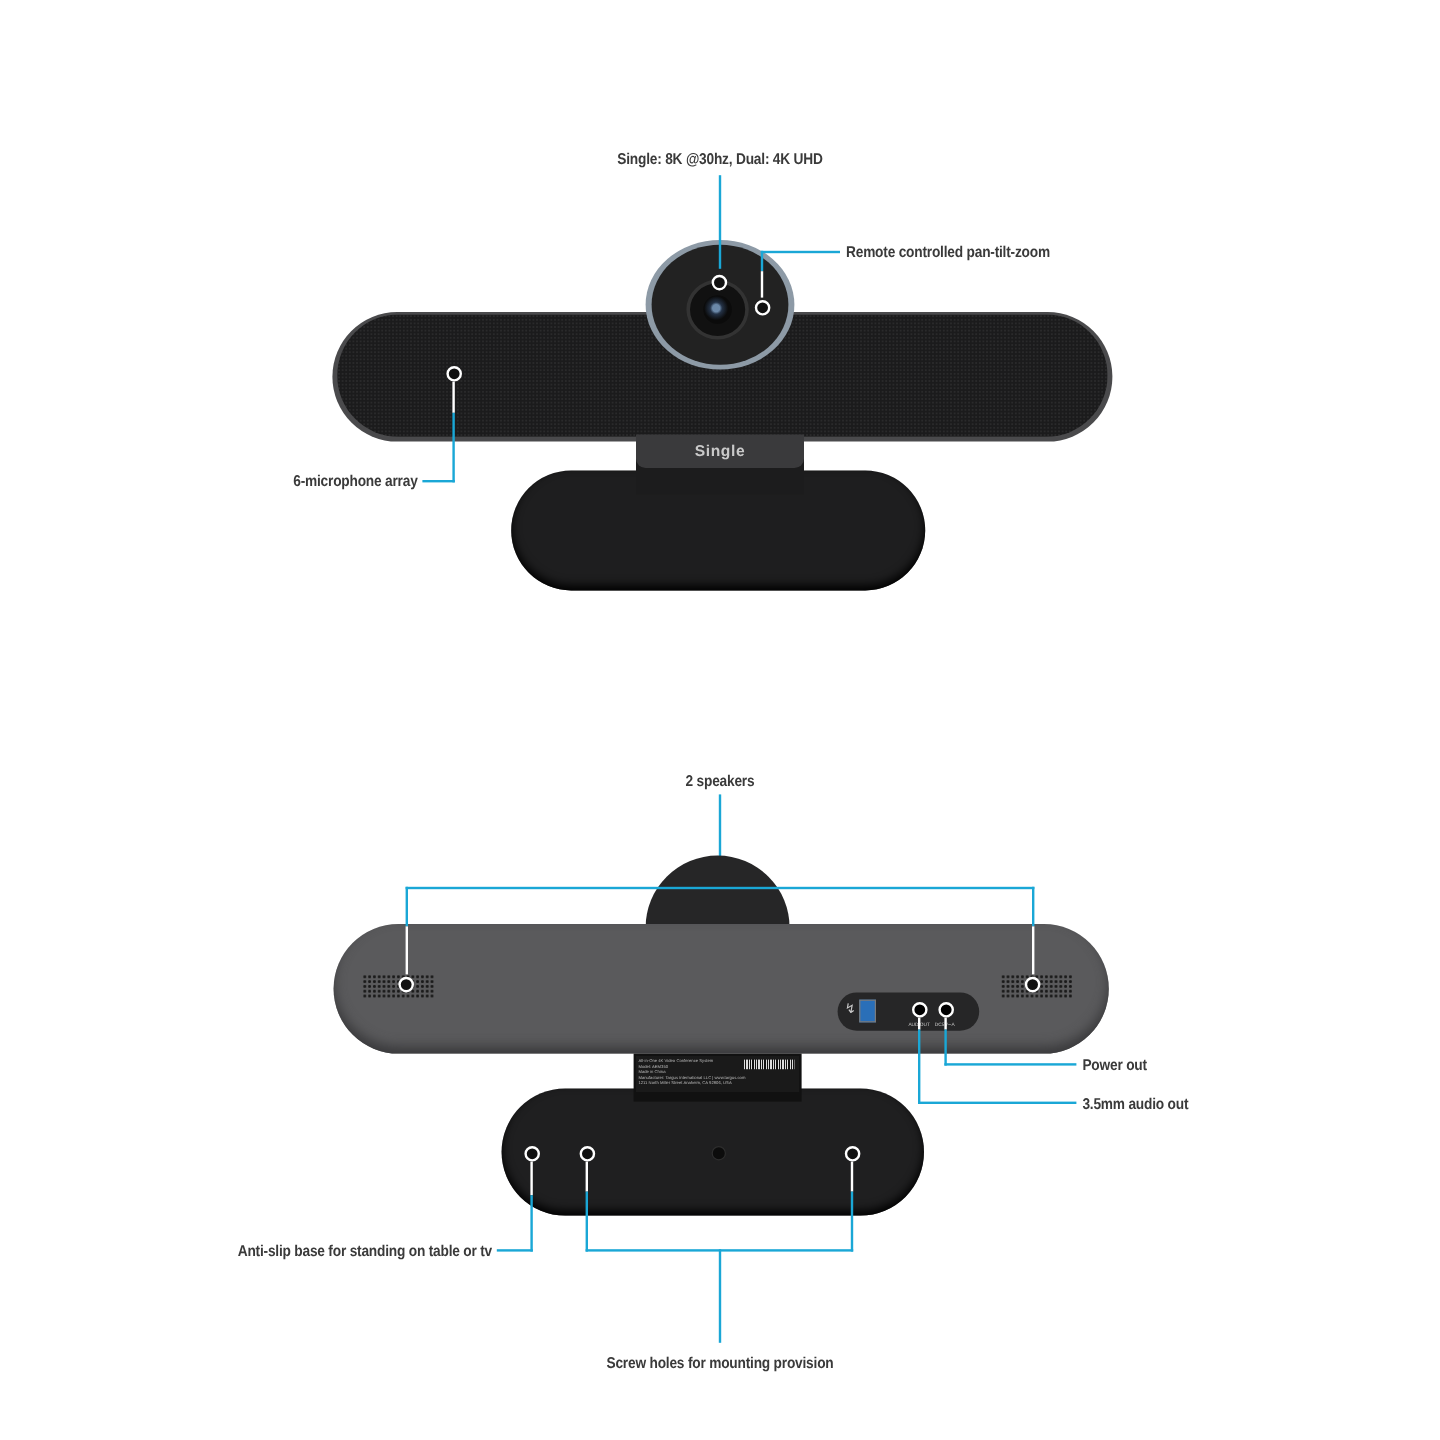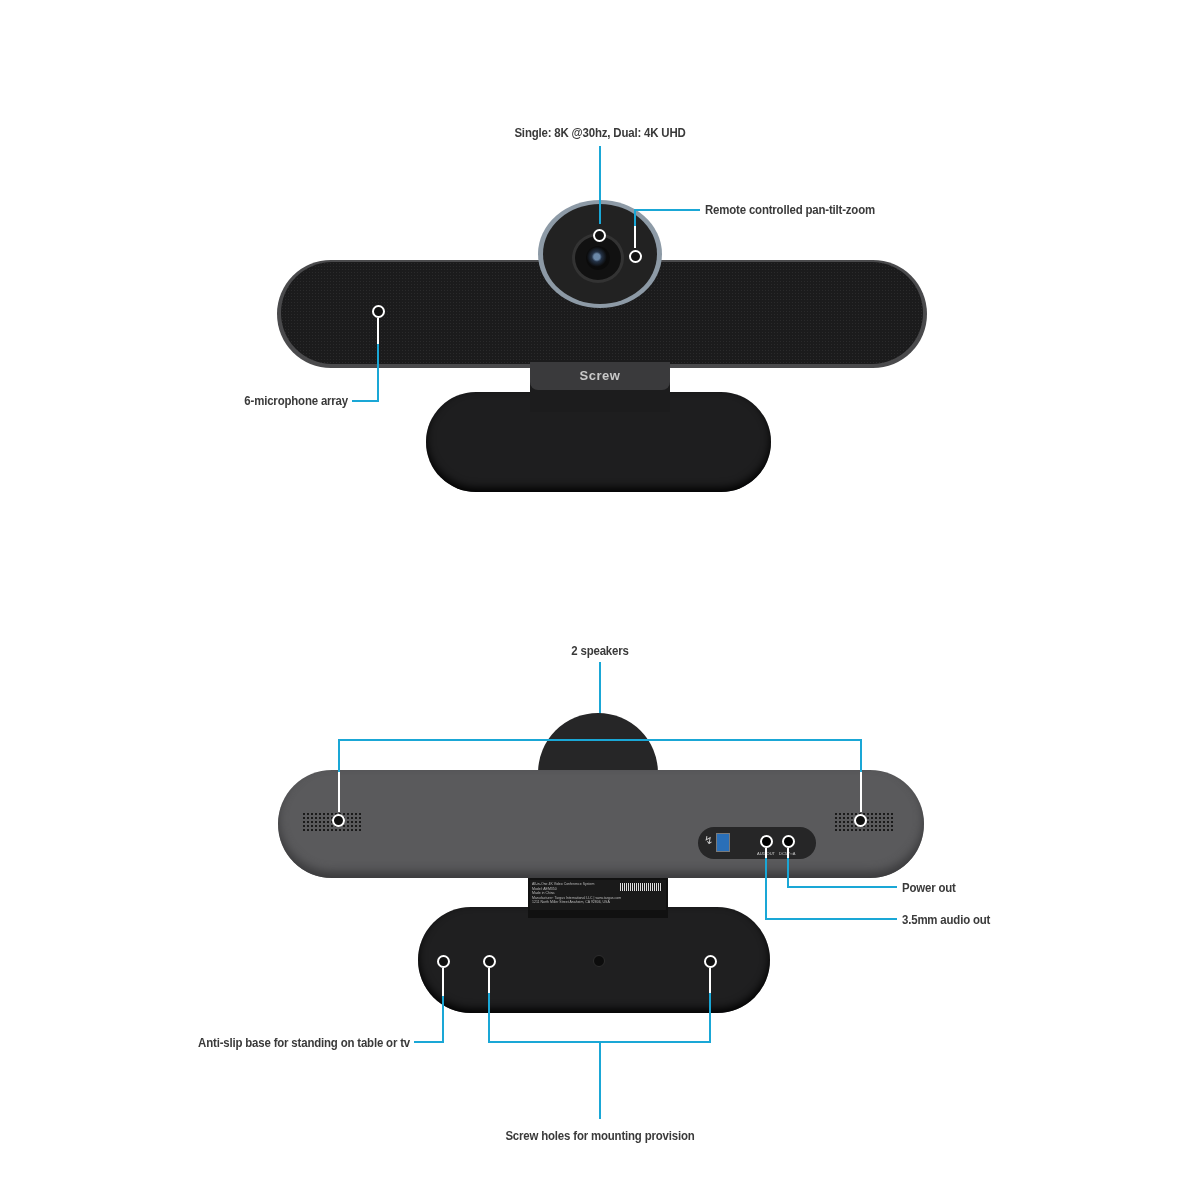--- a/index.html
+++ b/index.html
@@ -46,21 +46,21 @@
   .center-hole { left:593px; top:955px; width:10px; height:10px; border-radius:50%; background:#0c0c0c; border:1px solid #2e2e2e; }
 </style>
 </head>
 <body>
 
 <div>
   <div class="abs front-base"></div>
   <div class="abs front-stand"></div>
   <div class="abs front-bar"></div>
   <div class="abs front-mesh"></div>
-  <div class="abs front-badge">Screw</div>
+  <div class="abs front-badge">Single</div>
 
   <div class="abs cam-outer"></div>
   <div class="abs cam-ring"></div>
   <div class="abs cam-lens-ring"></div>
   <div class="abs cam-lens"></div>
 
   <div class="label lbl-center" style="left:485px; top:125px; width:230px; text-align:center;">Single: 8K @30hz, Dual: 4K UHD</div>
   <div class="line-v" style="left:599px; top:146px; height:78px;"></div>
   <div class="marker" style="left:593px; top:229px;"></div>
 

